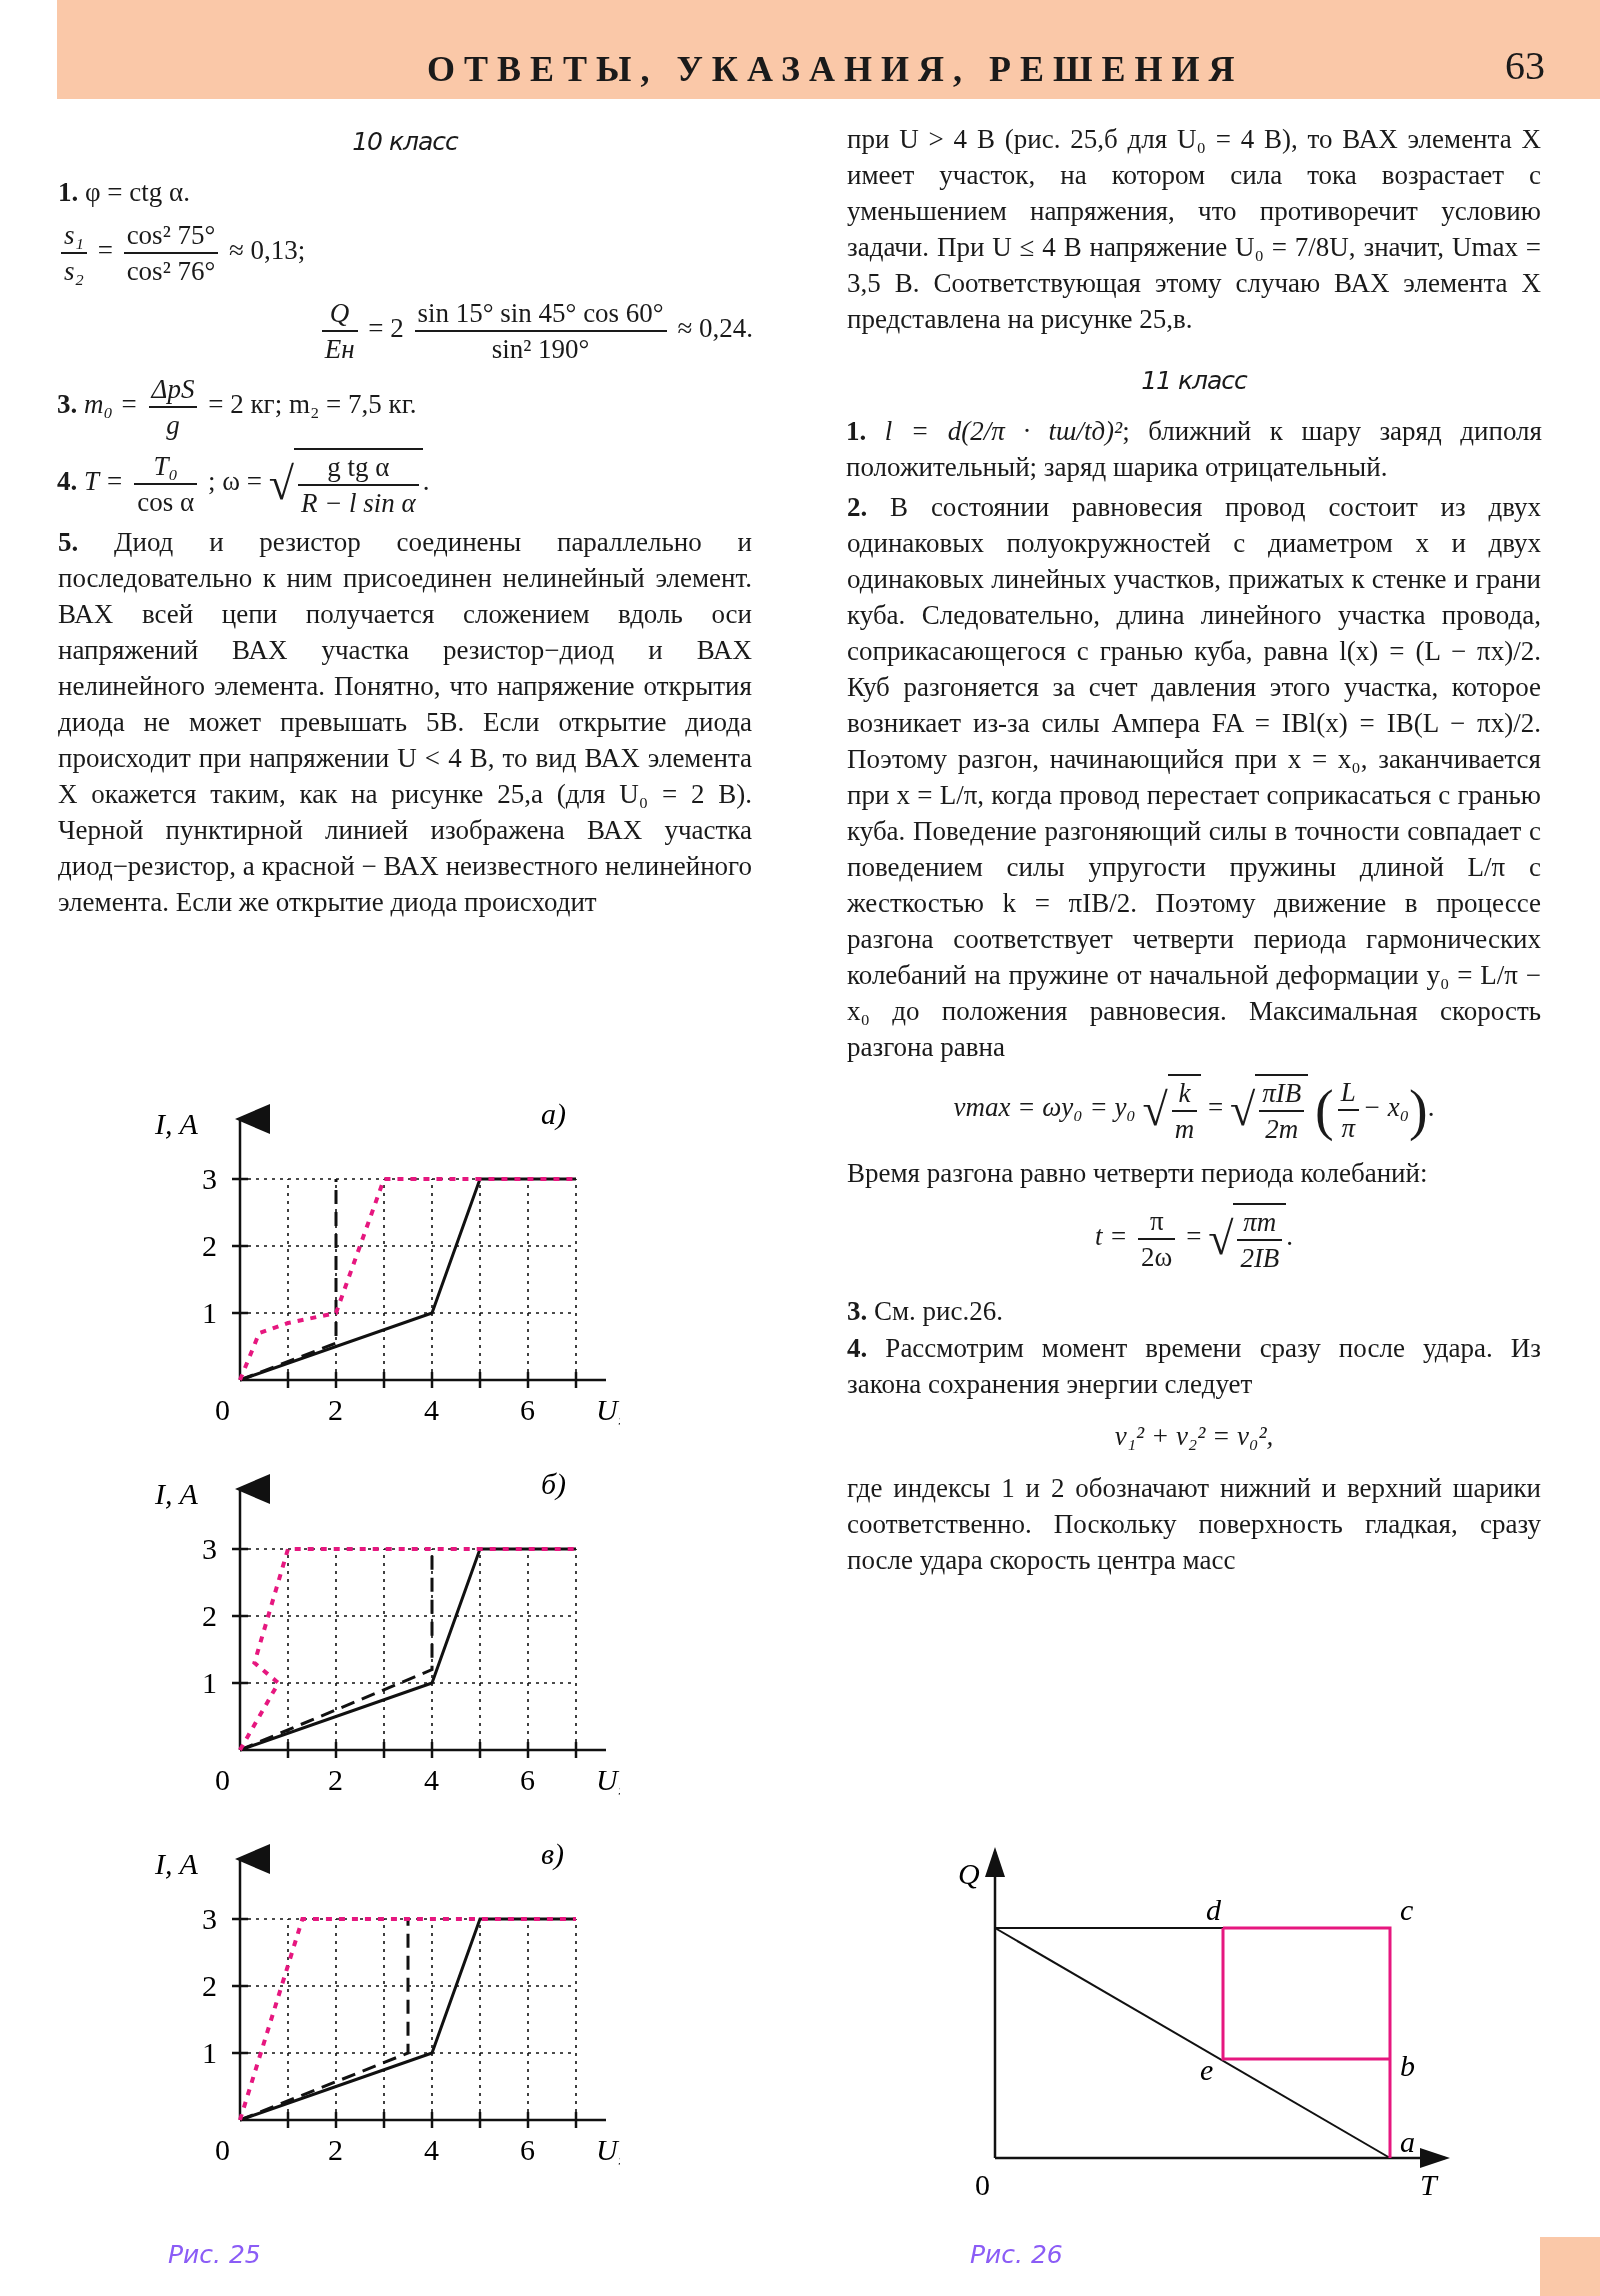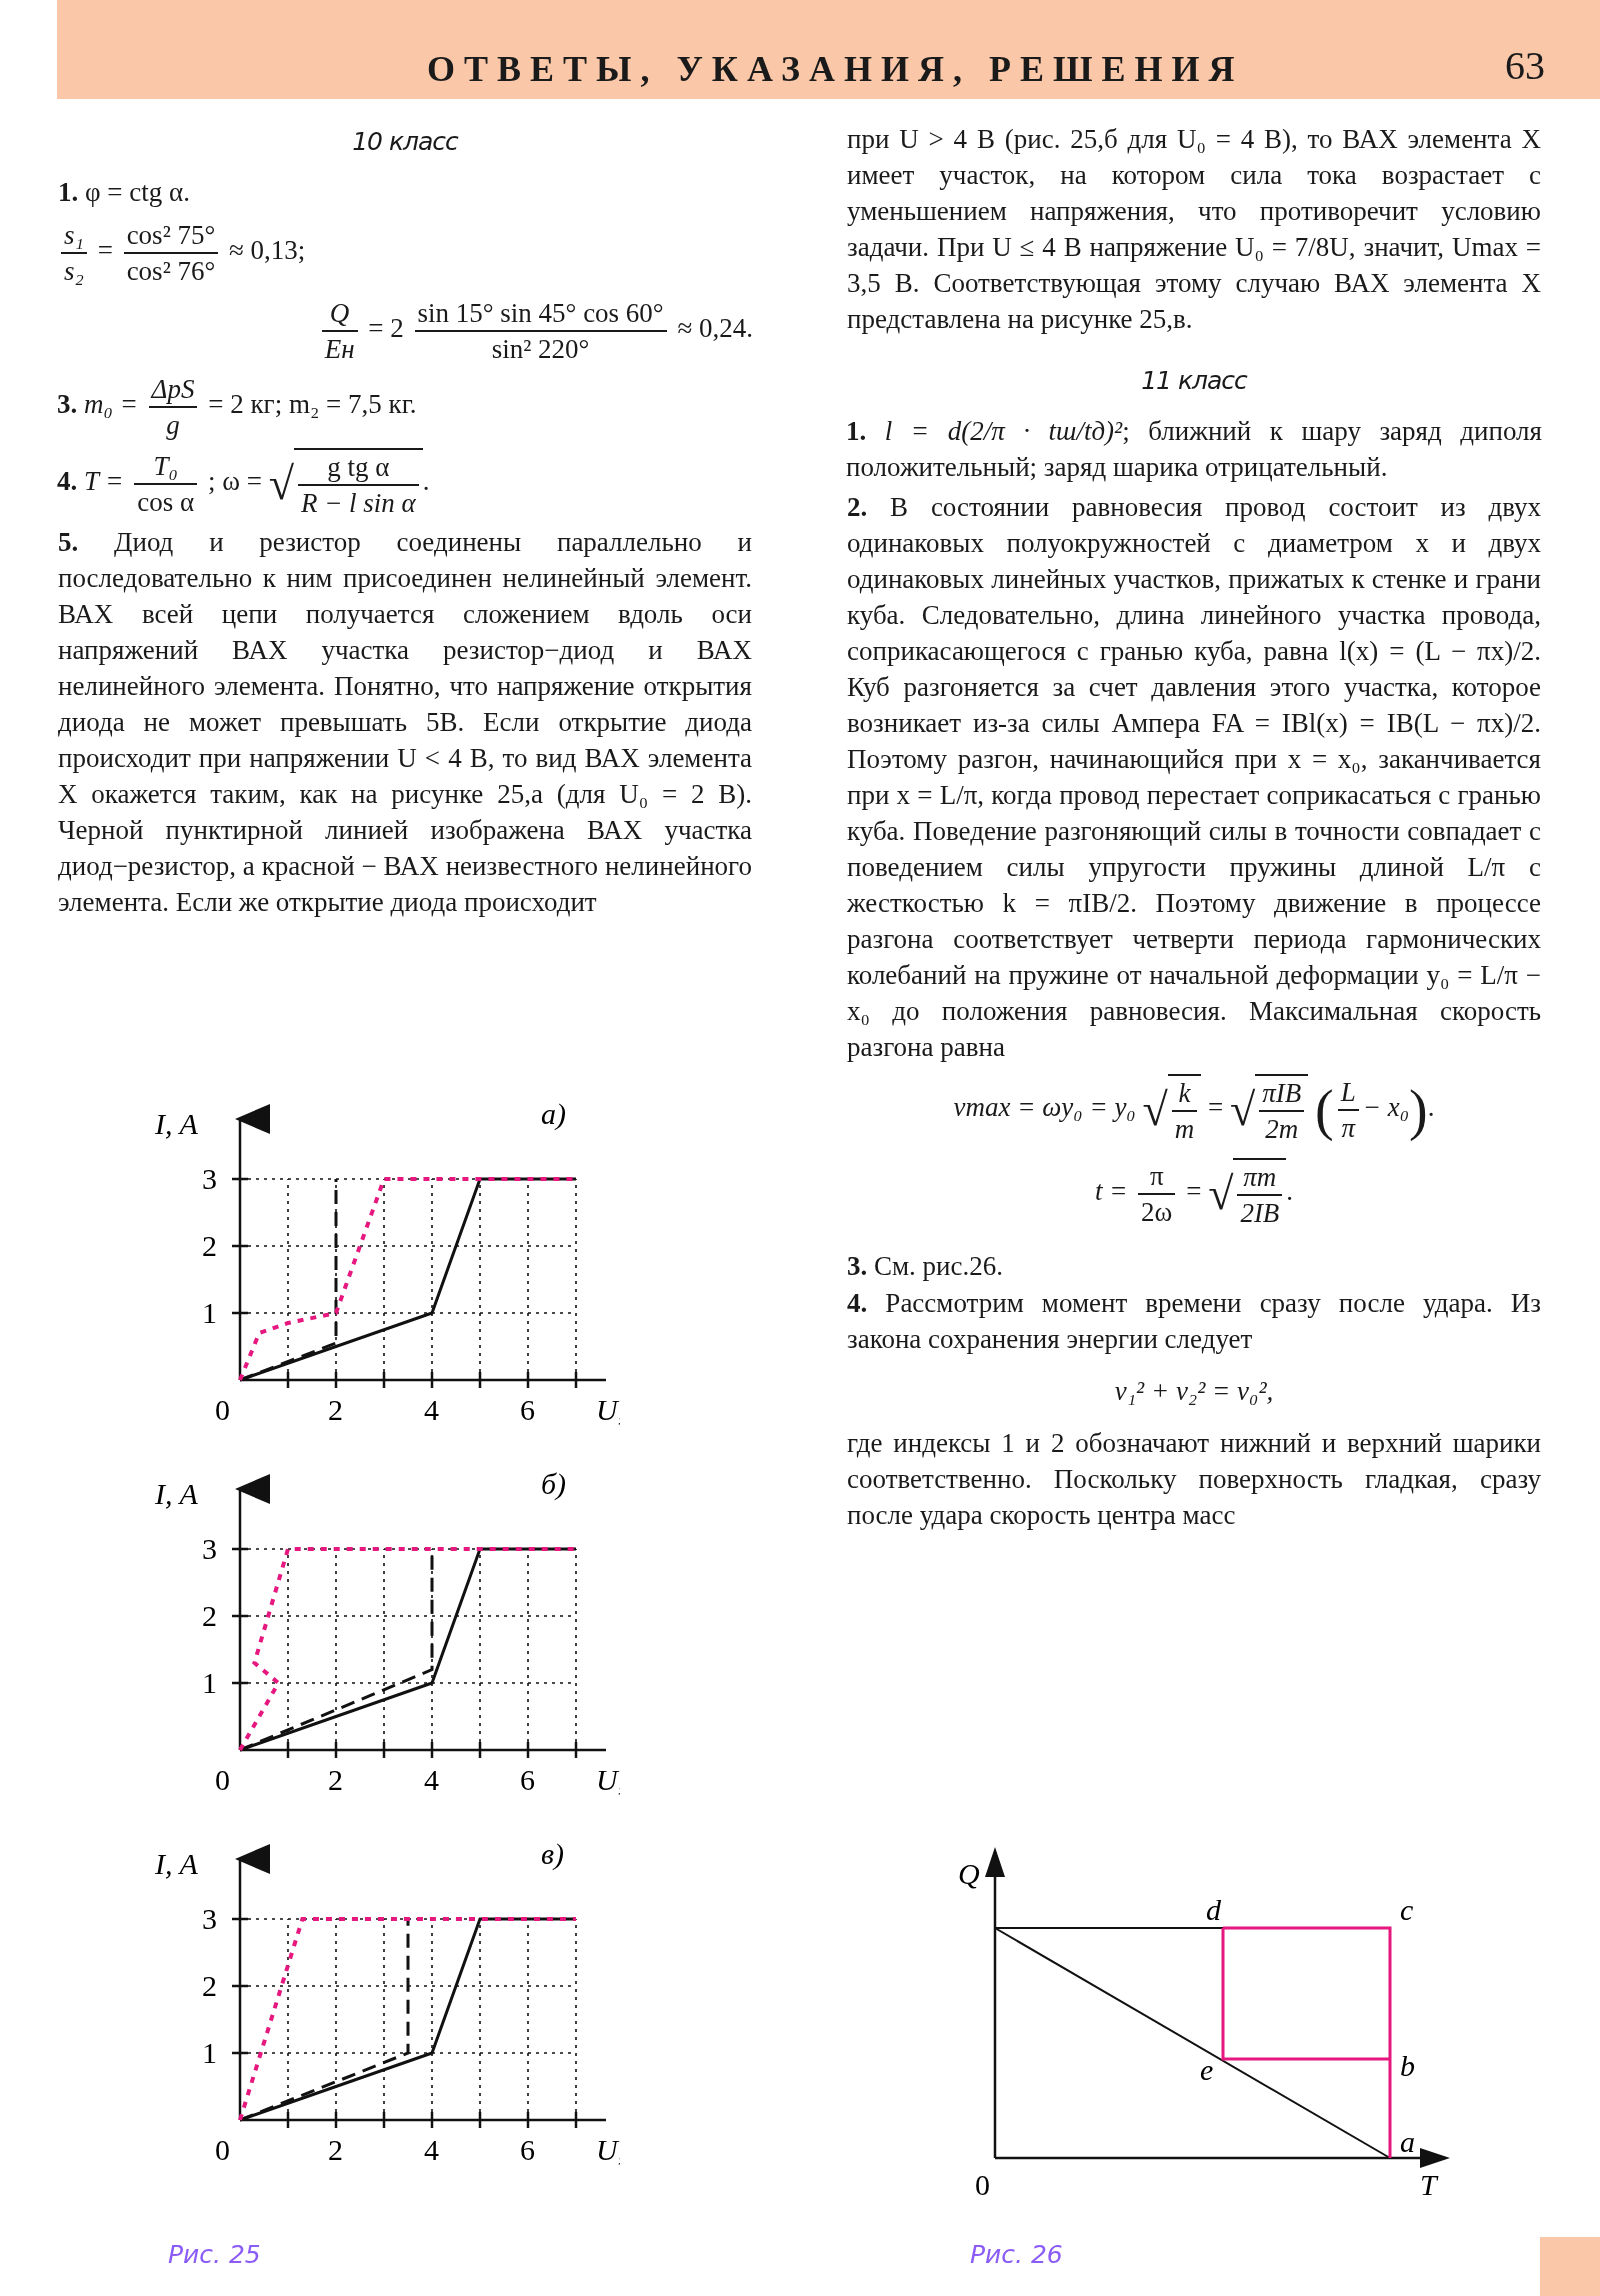--- a/index.html
+++ b/index.html
@@ -48,21 +48,21 @@
 
   <div style="margin:8px 0;">
     <span class="frac it"><span class="top">s₁</span><span>s₂</span></span> =
     <span class="frac"><span class="top">cos² 75°</span><span>cos² 76°</span></span>
     <span>≈ 0,13;</span>
   </div>
 
   <div class="formula-right">
     <span class="frac it"><span class="top">Q</span><span>Eн</span></span>
     <span>= 2</span>
-    <span class="frac"><span class="top">sin 15° sin 45° cos 60°</span><span>sin² 220°</span></span>
+    <span class="frac"><span class="top">sin 15° sin 45° cos 60°</span><span>sin² 190°</span></span>
     <span>≈ 0,24.</span>
   </div>
 
   <div style="margin:6px 0;">
     <span class="num">3.</span>
     <i>m₀ =</i>
     <span class="frac it"><span class="top">ΔpS</span><span>g</span></span>
     <span>= 2 кг; m₂ = 7,5 кг.</span>
   </div>
 
@@ -89,20 +89,21 @@
   <p style="margin-top:4px;"><span class="num">2.</span> <span>В состоянии равновесия провод состоит из двух одинаковых полуокружностей с диаметром x и двух одинаковых линейных участков, прижатых к стенке и грани куба. Следовательно, длина линейного участка провода, соприкасающегося с гранью куба, равна l(x) = (L − πx)/2. Куб разгоняется за счет давления этого участка, которое возникает из-за силы Ампера FA = IBl(x) = IB(L − πx)/2. Поэтому разгон, начинающийся при x = x₀, заканчивается при x = L/π, когда провод перестает соприкасаться с гранью куба. Поведение разгоняющий силы в точности совпадает с поведением силы упругости пружины длиной L/π с жесткостью k = πIB/2. Поэтому движение в процессе разгона соответствует четверти периода гармонических колебаний на пружине от начальной деформации y₀ = L/π − x₀ до положения равновесия. Максимальная скорость разгона равна</span></p>
 
   <div class="formula" style="margin:9px 0;">
     <i>vmax = ωy₀ = y₀</i>
     <span class="sqrt"><span class="rad">√</span><span class="under"><span class="frac it"><span class="top">k</span><span>m</span></span></span></span>
     <span>=</span>
     <span class="sqrt"><span class="rad">√</span><span class="under"><span class="frac it"><span class="top">πIB</span><span>2m</span></span></span></span>
     <span class="paren">(</span><span class="frac it"><span class="top">L</span><span>π</span></span><i>− x₀</i><span class="paren">)</span><span>.</span>
   </div>
 
+  <p>Время разгона равно четверти периода колебаний:</p>
 
   <div class="formula" style="margin:12px 0 18px;">
     <i>t =</i>
     <span class="frac"><span class="top">π</span><span>2ω</span></span>
     <span>=</span>
     <span class="sqrt"><span class="rad">√</span><span class="under"><span class="frac it"><span class="top">πm</span><span>2IB</span></span></span></span><span>.</span>
   </div>
 
   <p><span class="num">3.</span> <span>См. рис.26.</span></p>
   <p><span class="num">4.</span> <span>Рассмотрим момент времени сразу после удара. Из закона сохранения энергии следует</span></p>

